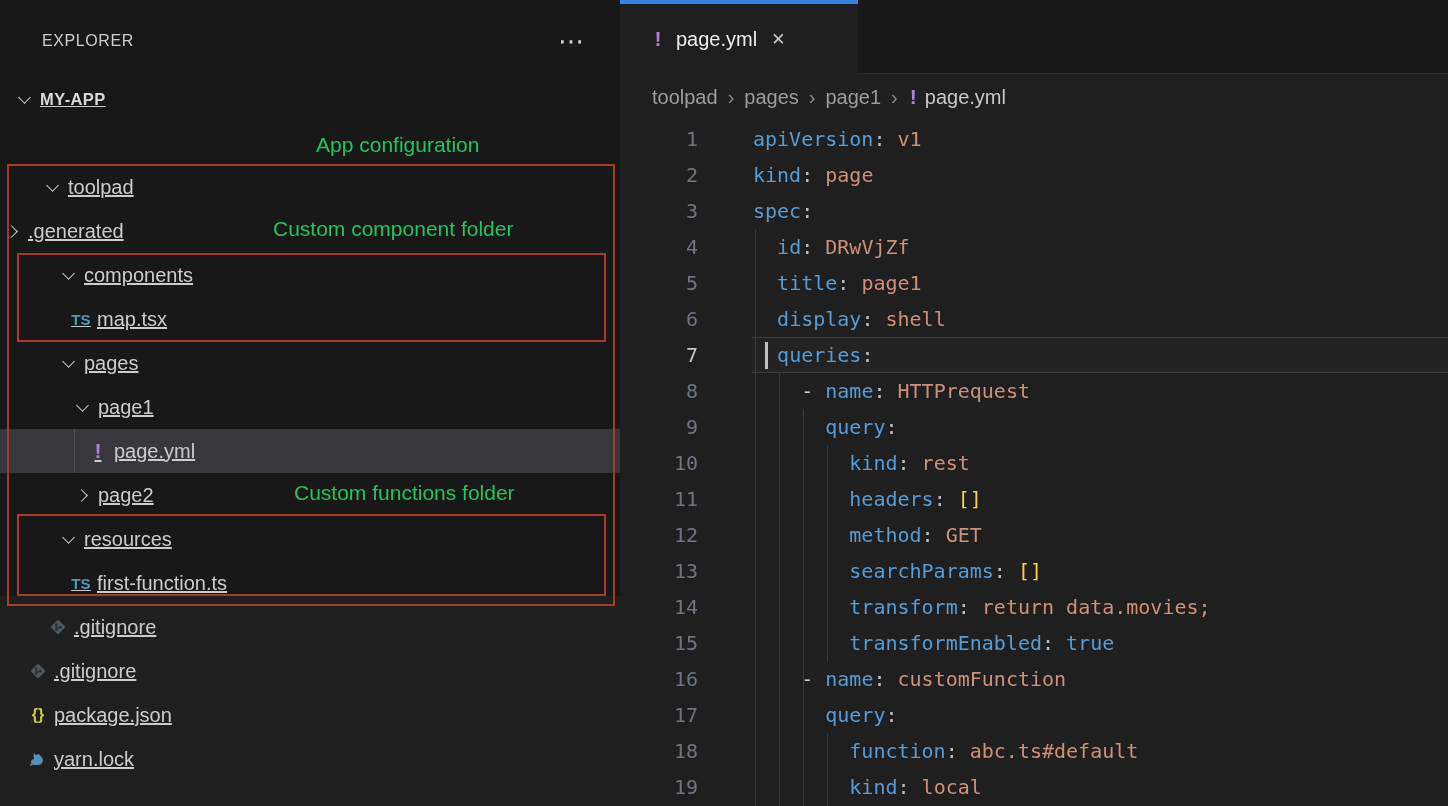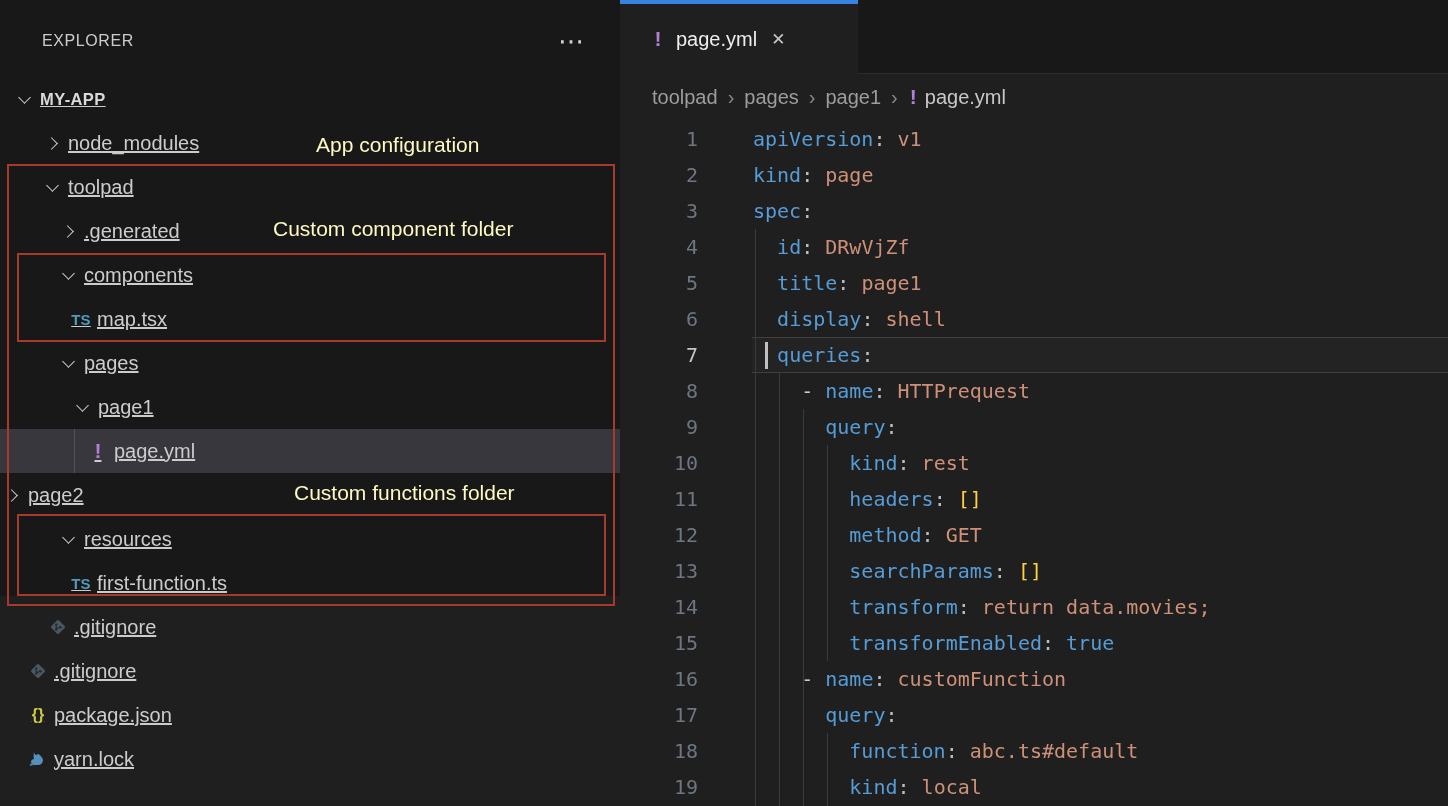--- a/index.html
+++ b/index.html
@@ -19,21 +19,21 @@
   .tw.exp::after{transform:rotate(45deg);margin-top:-3px;}
   .tw.col::after{transform:rotate(-45deg);margin-left:-2px;}
   .fico{width:24px;flex:0 0 24px;display:flex;align-items:center;justify-content:center;}
   .ico-excl{color:#b180d7;font-weight:700;font-size:21px;}
   .ico-ts{color:#519aba;font-weight:700;font-size:15px;letter-spacing:.2px;}
   .ico-braces{color:#cbcb41;font-weight:700;font-size:16px;}
   .sel-bg{position:absolute;left:0;right:0;top:429px;height:44px;background:#37373d;}
   .tree-guide{position:absolute;left:74px;top:429px;width:1px;height:44px;background:#6a6a6a;opacity:.55;}
   
   .rbox{position:absolute;border:2px solid #a83a2c;z-index:6;pointer-events:none;}
-  .rlabel{position:absolute;z-index:6;color:#fef9c3;font-size:21px;white-space:nowrap;}
+  .rlabel{position:absolute;z-index:6;color:#22c55e;font-size:21px;white-space:nowrap;}
   
   .editor{position:absolute;left:620px;top:0;right:0;bottom:0;background:#1f1f1f;}
   .tabbar{position:absolute;left:0;top:0;right:0;height:74px;background:#181818;display:flex;}
   .tab{width:238px;height:70px;background:#1f1f1f;border-top:4px solid #3584e4;
        display:flex;align-items:center;cursor:pointer;}
   .tab .fico{margin-left:26px;}
   .tab-title{margin-left:6px;font-size:20px;color:#ededed;white-space:nowrap;}
   .tab-close{margin-left:14px;font-size:17px;color:#c5c5c5;cursor:pointer;}
   .tab-fill{flex:1;border-bottom:1px solid #2b2b2b;}
   .crumbs{position:absolute;left:0;top:74px;right:0;height:46px;display:flex;align-items:center;
@@ -71,31 +71,27 @@
     </div>
 
     <div class="sel-bg"></div>
     <div class="tree-guide"></div>
 
     <div class="row" style="top:77px;padding-left:12px">
       <span class="tw exp"></span>
       <span class="lbl root-lbl">MY-APP</span>
     </div>
 
-    <div class="row" style="top:121px;padding-left:40px">
-      <span class="tw col"></span>
-      <span class="lbl">node_modules</span>
-    </div>
 
     <div class="row" style="top:165px;padding-left:40px">
       <span class="tw exp"></span>
       <span class="lbl">toolpad</span>
     </div>
 
-    <div class="row" style="top:209px;padding-left:56px">
+    <div class="row" style="top:209px;">
       <span class="tw col"></span>
       <span class="lbl">.generated</span>
     </div>
 
     <div class="row" style="top:253px;padding-left:56px">
       <span class="tw exp"></span>
       <span class="lbl">components</span>
     </div>
 
     <div class="row" style="top:297px;padding-left:69px">
@@ -111,21 +107,21 @@
     <div class="row" style="top:385px;padding-left:70px">
       <span class="tw exp"></span>
       <span class="lbl">page1</span>
     </div>
 
     <div class="row" style="top:429px;padding-left:86px">
       <span class="fico ico-excl">!</span>
       <span class="lbl">page.yml</span>
     </div>
 
-    <div class="row" style="top:473px;">
+    <div class="row" style="top:473px;padding-left:70px">
       <span class="tw col"></span>
       <span class="lbl">page2</span>
     </div>
 
     <div class="row" style="top:517px;padding-left:56px">
       <span class="tw exp"></span>
       <span class="lbl">resources</span>
     </div>
 
     <div class="row" style="top:561px;padding-left:69px">

